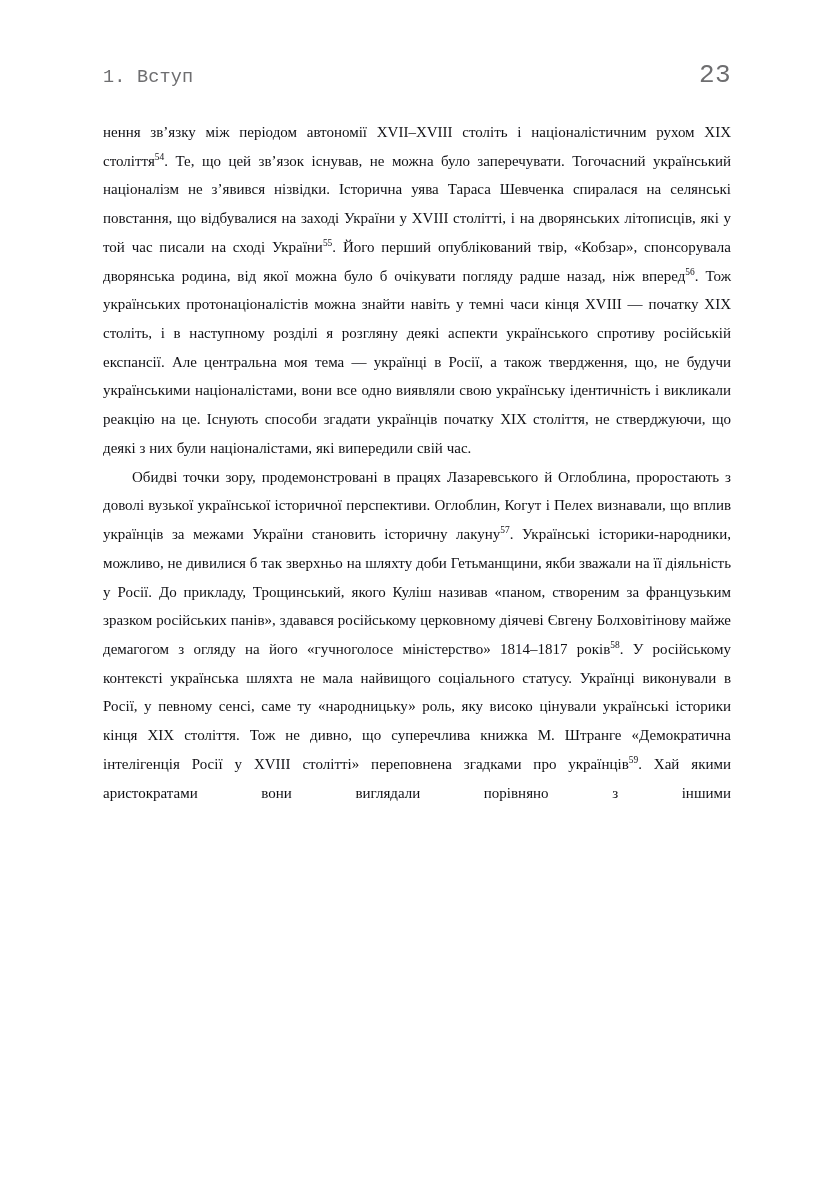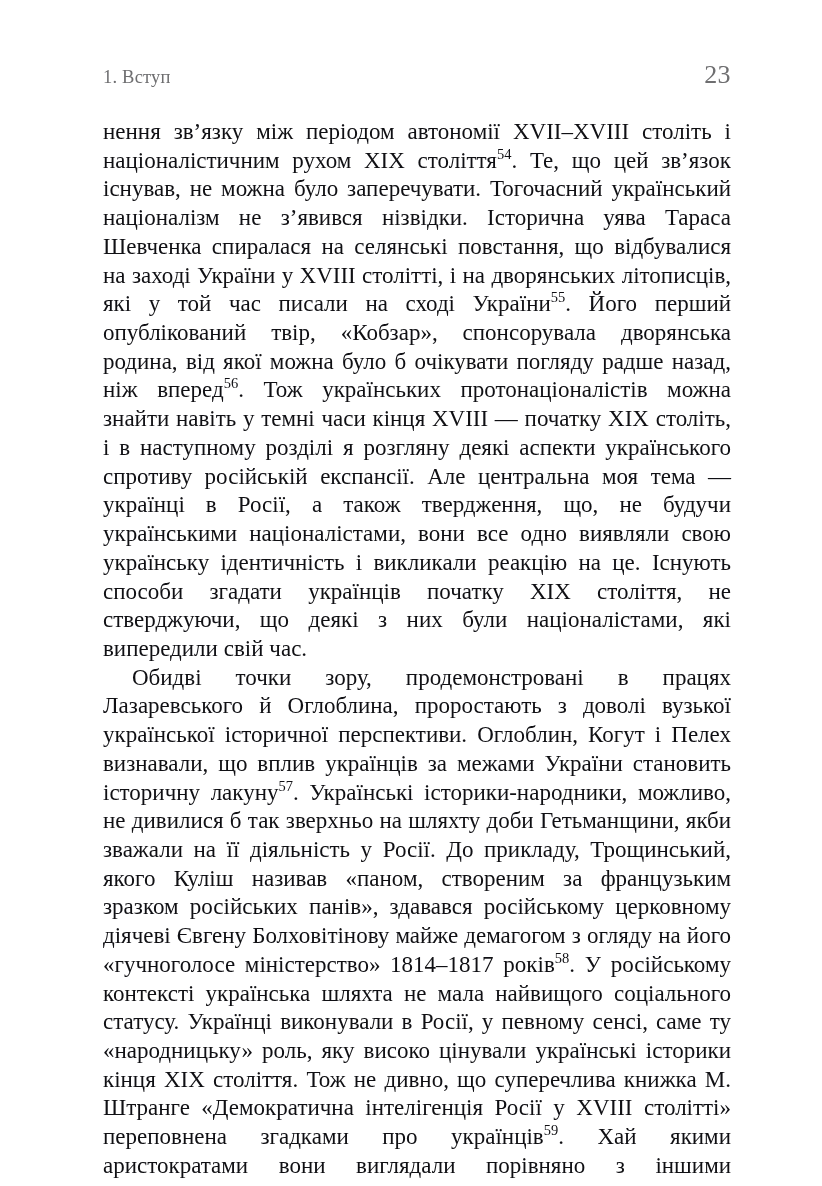--- a/index.html
+++ b/index.html
@@ -24,21 +24,21 @@
   
   .running-head {
     position: absolute;
     top: 60px;
     left: 103px;
     width: 628px;
     height: 26px;
     display: flex;
     align-items: baseline;
     justify-content: space-between;
-    font-family: Liberation Serif, serif;
+    font-family: Liberation Mono, monospace;
   }
   .running-head-title {
     font-size: 18.5px;
     color: #6e6e70;
     letter-spacing: 0.2px;
     white-space: nowrap;
   }
   .running-head-folio {
     font-size: 26px;
     color: #6e6e70;
@@ -49,21 +49,21 @@
   
   .text-block {
     position: absolute;
     top: 118px;
     left: 103px;
     width: 628px;
   }
 
   .para {
     margin: 0;
-    font-size: 23px;
+    font-size: 15px;
     line-height: 28.72px;
     color: #101014;
     text-align: justify;
     text-justify: inter-word;
     hyphens: manual;
     -webkit-hyphens: manual;
     word-spacing: 0.1px;
   }
   .para.indent {
     text-indent: 29px;

